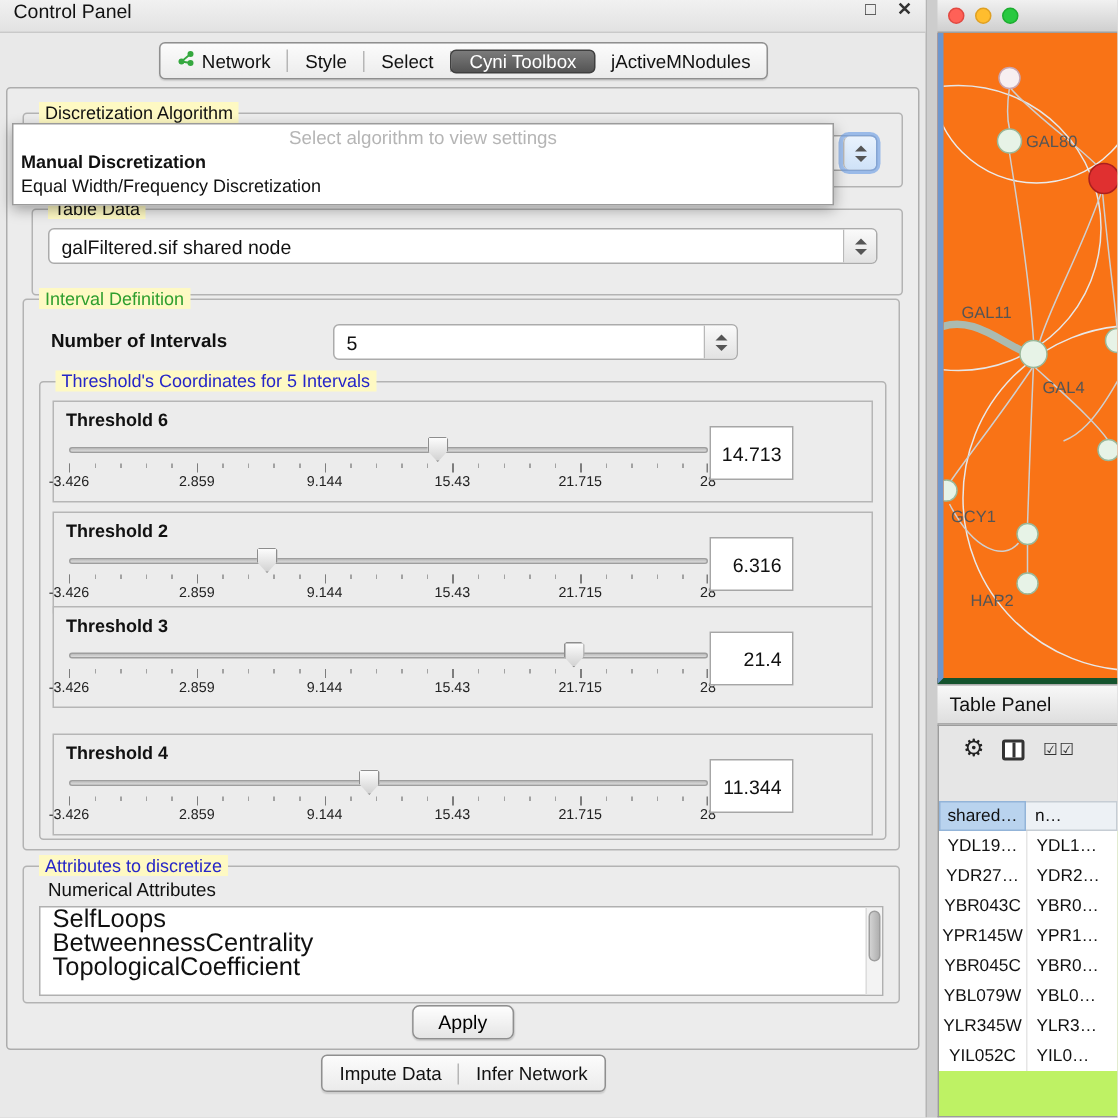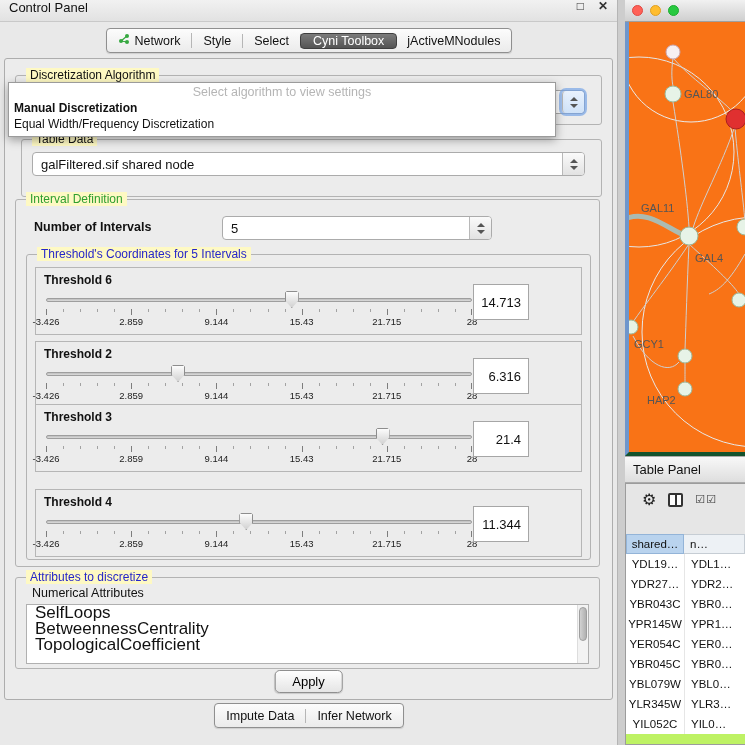--- a/index.html
+++ b/index.html
@@ -367,24 +367,20 @@
       </div>
     <div class="tw-row">
         <div class="c1">YBR043C</div>
         <div class="c2">YBR0…</div>
       </div>
     <div class="tw-row">
         <div class="c1">YPR145W</div>
         <div class="c2">YPR1…</div>
       </div>
     <div class="tw-row">
-        <div class="c1">YER054C</div>
-        <div class="c2">YER0…</div>
-      </div>
-    <div class="tw-row">
         <div class="c1">YBR045C</div>
         <div class="c2">YBR0…</div>
       </div>
     <div class="tw-row">
         <div class="c1">YBL079W</div>
         <div class="c2">YBL0…</div>
       </div>
     <div class="tw-row">
         <div class="c1">YLR345W</div>
         <div class="c2">YLR3…</div>

